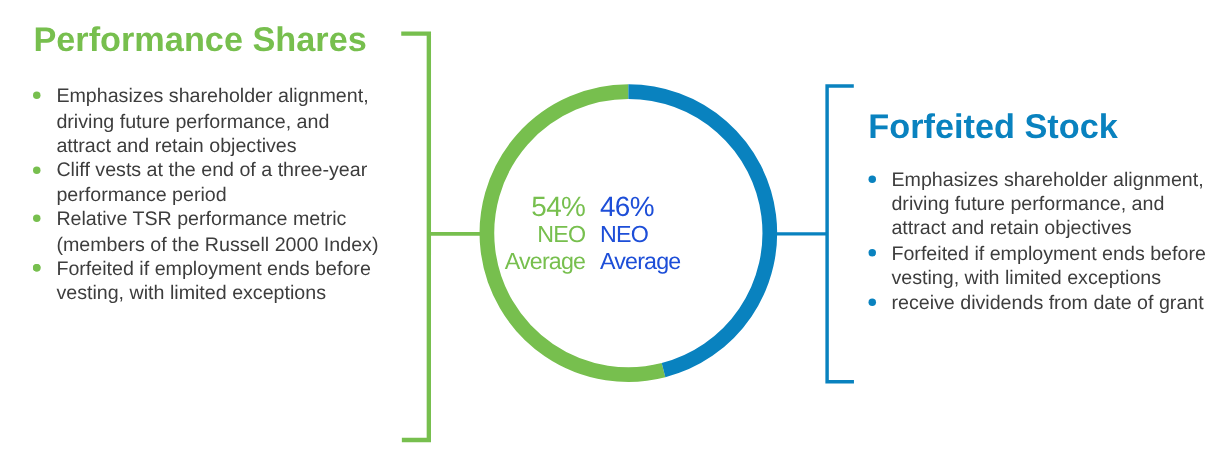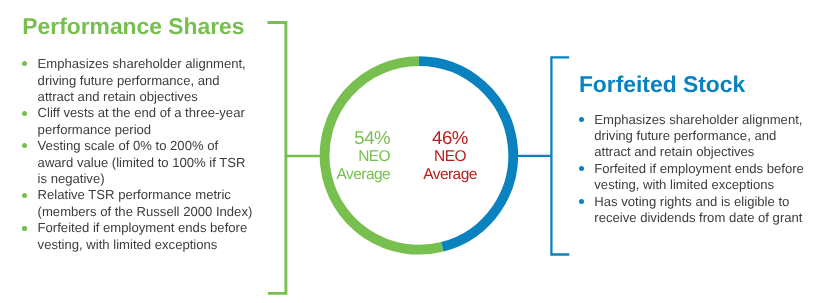--- a/index.html
+++ b/index.html
@@ -13,21 +13,21 @@
   .bdot{position:absolute;left:0;top:5.2px;width:5px;height:5px;border-radius:50%;}
   .bline{white-space:nowrap;}
   #ps-list{left:22.1px;top:56.1px;}
   #ps-list .bdot{background:#77BF4E;}
   #rs-list{left:578.8px;top:111.5px;}
   #rs-list .bdot{background:#0982BF;}
   svg.art{position:absolute;left:0;top:0;}
   .clab{position:absolute;font-size:15.5px;line-height:18px;letter-spacing:-0.55px;}
   .clab .pct{font-size:18.6px;line-height:20px;letter-spacing:-0.45px;}
   #left-label{left:336.5px;top:128.3px;text-align:right;color:#77BF4E;}
-  #right-label{left:400px;top:128.3px;width:100px;text-align:center;color:#b91c1c;}
+  #right-label{left:400px;top:128.3px;width:100px;text-align:left;color:#1d4ed8;}
 </style>
 </head>
 <body>
 
 <div class="stage">
 
   <svg class="art" width="820" height="303" viewBox="0 0 820 303">
     <path id="lb-outline" fill="none" stroke-linecap="butt" d="M267.5 22.45 H285.9 V293.35 H267.9" stroke="#77BF4E" stroke-width="2.9"></path>
     <path id="lb-stem" fill="none" d="M285.9 155.9 H321" stroke="#77BF4E" stroke-width="2.5"></path>
     <path id="rb-outline" fill="none" stroke-linecap="butt" d="M569.2 57.3 H551.4 V254.5 H569.3" stroke="#0982BF" stroke-width="2.3"></path>
@@ -46,26 +46,20 @@
         <div class="bline">driving future performance, and</div>
         <div class="bline">attract and retain objectives</div>
       </div>
       <div class="bitem">
         <span class="bdot"></span>
         <div class="bline">Cliff vests at the end of a three-year</div>
         <div class="bline">performance period</div>
       </div>
       <div class="bitem">
         <span class="bdot"></span>
-        <div class="bline">Vesting scale of 0% to 200% of</div>
-        <div class="bline">award value (limited to 100% if TSR</div>
-        <div class="bline">is negative)</div>
-      </div>
-      <div class="bitem">
-        <span class="bdot"></span>
         <div class="bline">Relative TSR performance metric</div>
         <div class="bline">(members of the Russell 2000 Index)</div>
       </div>
       <div class="bitem">
         <span class="bdot"></span>
       </div>
       <div class="bitem">
         <span class="bdot"></span>
         <div class="bline">Forfeited if employment ends before</div>
         <div class="bline">vesting, with limited exceptions</div>
@@ -80,21 +74,20 @@
         <div class="bline">driving future performance, and</div>
         <div class="bline">attract and retain objectives</div>
       </div>
       <div class="bitem">
         <span class="bdot"></span>
         <div class="bline">Forfeited if employment ends before</div>
         <div class="bline">vesting, with limited exceptions</div>
       </div>
       <div class="bitem">
         <span class="bdot"></span>
-        <div class="bline">Has voting rights and is eligible to</div>
         <div class="bline">receive dividends from date of grant</div>
       </div>
     </div>
 
   <div id="left-label" class="clab">
       <div class="pct">54%</div>
       <div>NEO</div>
       <div>Average</div>
     </div>
   <div id="right-label" class="clab">

